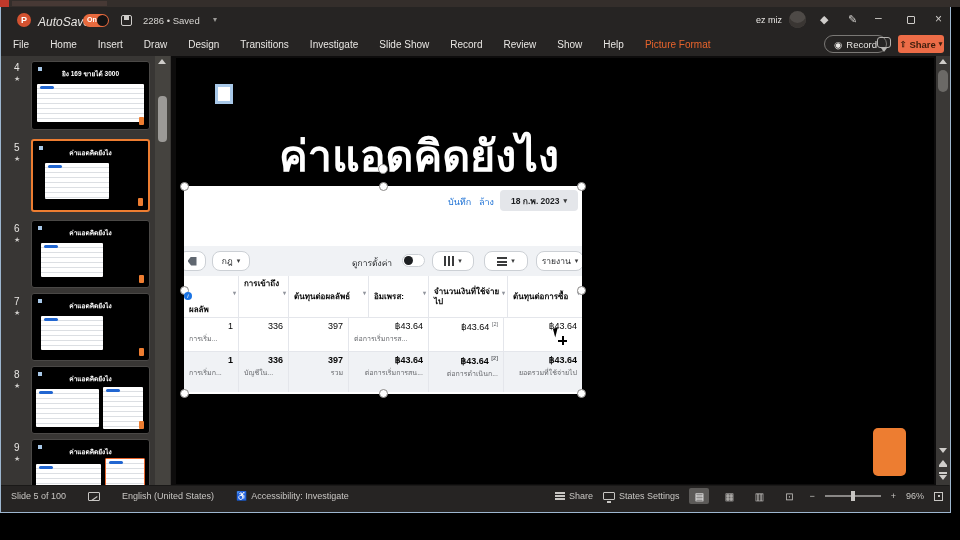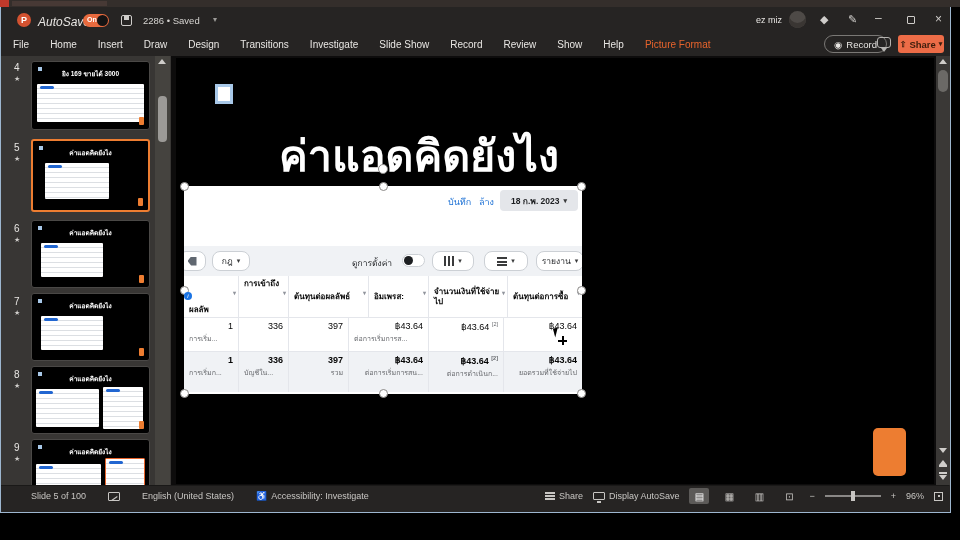--- a/index.html
+++ b/index.html
@@ -154,21 +154,21 @@
 
   .orange-rect { left:873px; top:428px; width:33px; height:48px; border-radius:5px; background:#ed7d31; }
 
   
   .canvas-scroll { left:936px; top:56px; width:14px; height:429px; background:#3a3836; }
   .canvas-scroll .thumb-bar { left:2px; top:14px; width:10px; height:22px; background:#6b6966; border-radius:5px; }
 
   
   .statusbar { left:1px; top:485px; width:948px; height:20px; background:#262423;
     border-top:1px solid #1a1918; color:#c8c6c3; font-size:9px; }
-  .sb-left { position:absolute; left:10px; top:0; height:20px; display:flex; align-items:center; gap:22px;margin-left:20px; }
+  .sb-left { position:absolute; left:10px; top:0; height:20px; display:flex; align-items:center; gap:22px; }
   .sb-right { position:absolute; right:6px; top:0; height:20px; display:flex; align-items:center; gap:10px; }
   .proof-icon { width:12px; height:9px; border:1px solid #c8c6c3; border-radius:1px; position:relative; }
   .proof-icon::after { content:""; position:absolute; left:2px; top:5px; width:7px; height:1px;
     background:#c8c6c3; transform:rotate(-35deg); }
   .acc-icon { font-size:9px; }
   .lines-icon { width:10px; height:2px; background:#c8c6c3; box-shadow:0 -3px 0 #c8c6c3, 0 -6px 0 #c8c6c3;
     margin-top:5px; }
   .monitor-icon { width:12px; height:8px; border:1px solid #c8c6c3; border-radius:1px; position:relative; }
   .monitor-icon::after { content:""; position:absolute; left:3px; top:8px; width:4px; height:2px; background:#c8c6c3; }
   .view-btn { width:20px; height:16px; display:flex; align-items:center; justify-content:center;
@@ -461,21 +461,21 @@
       <span>Accessibility: Investigate</span>
     </span>
   </div>
   <div class="sb-right">
     <span style="display:flex; align-items:center; gap:4px;">
       <span class="lines-icon"></span>
       <span>Share</span>
     </span>
     <span style="display:flex; align-items:center; gap:4px;">
       <span class="monitor-icon"></span>
-      <span>Display AutoSave</span>
+      <span>States Settings</span>
     </span>
     <span class="view-btn active">▤</span>
     <span class="view-btn">▦</span>
     <span class="view-btn">▥</span>
     <span class="view-btn">⊡</span>
     <span>−</span>
     <span class="zoom-track">
       <span class="zoom-thumb"></span>
     </span>
     <span>+</span>

